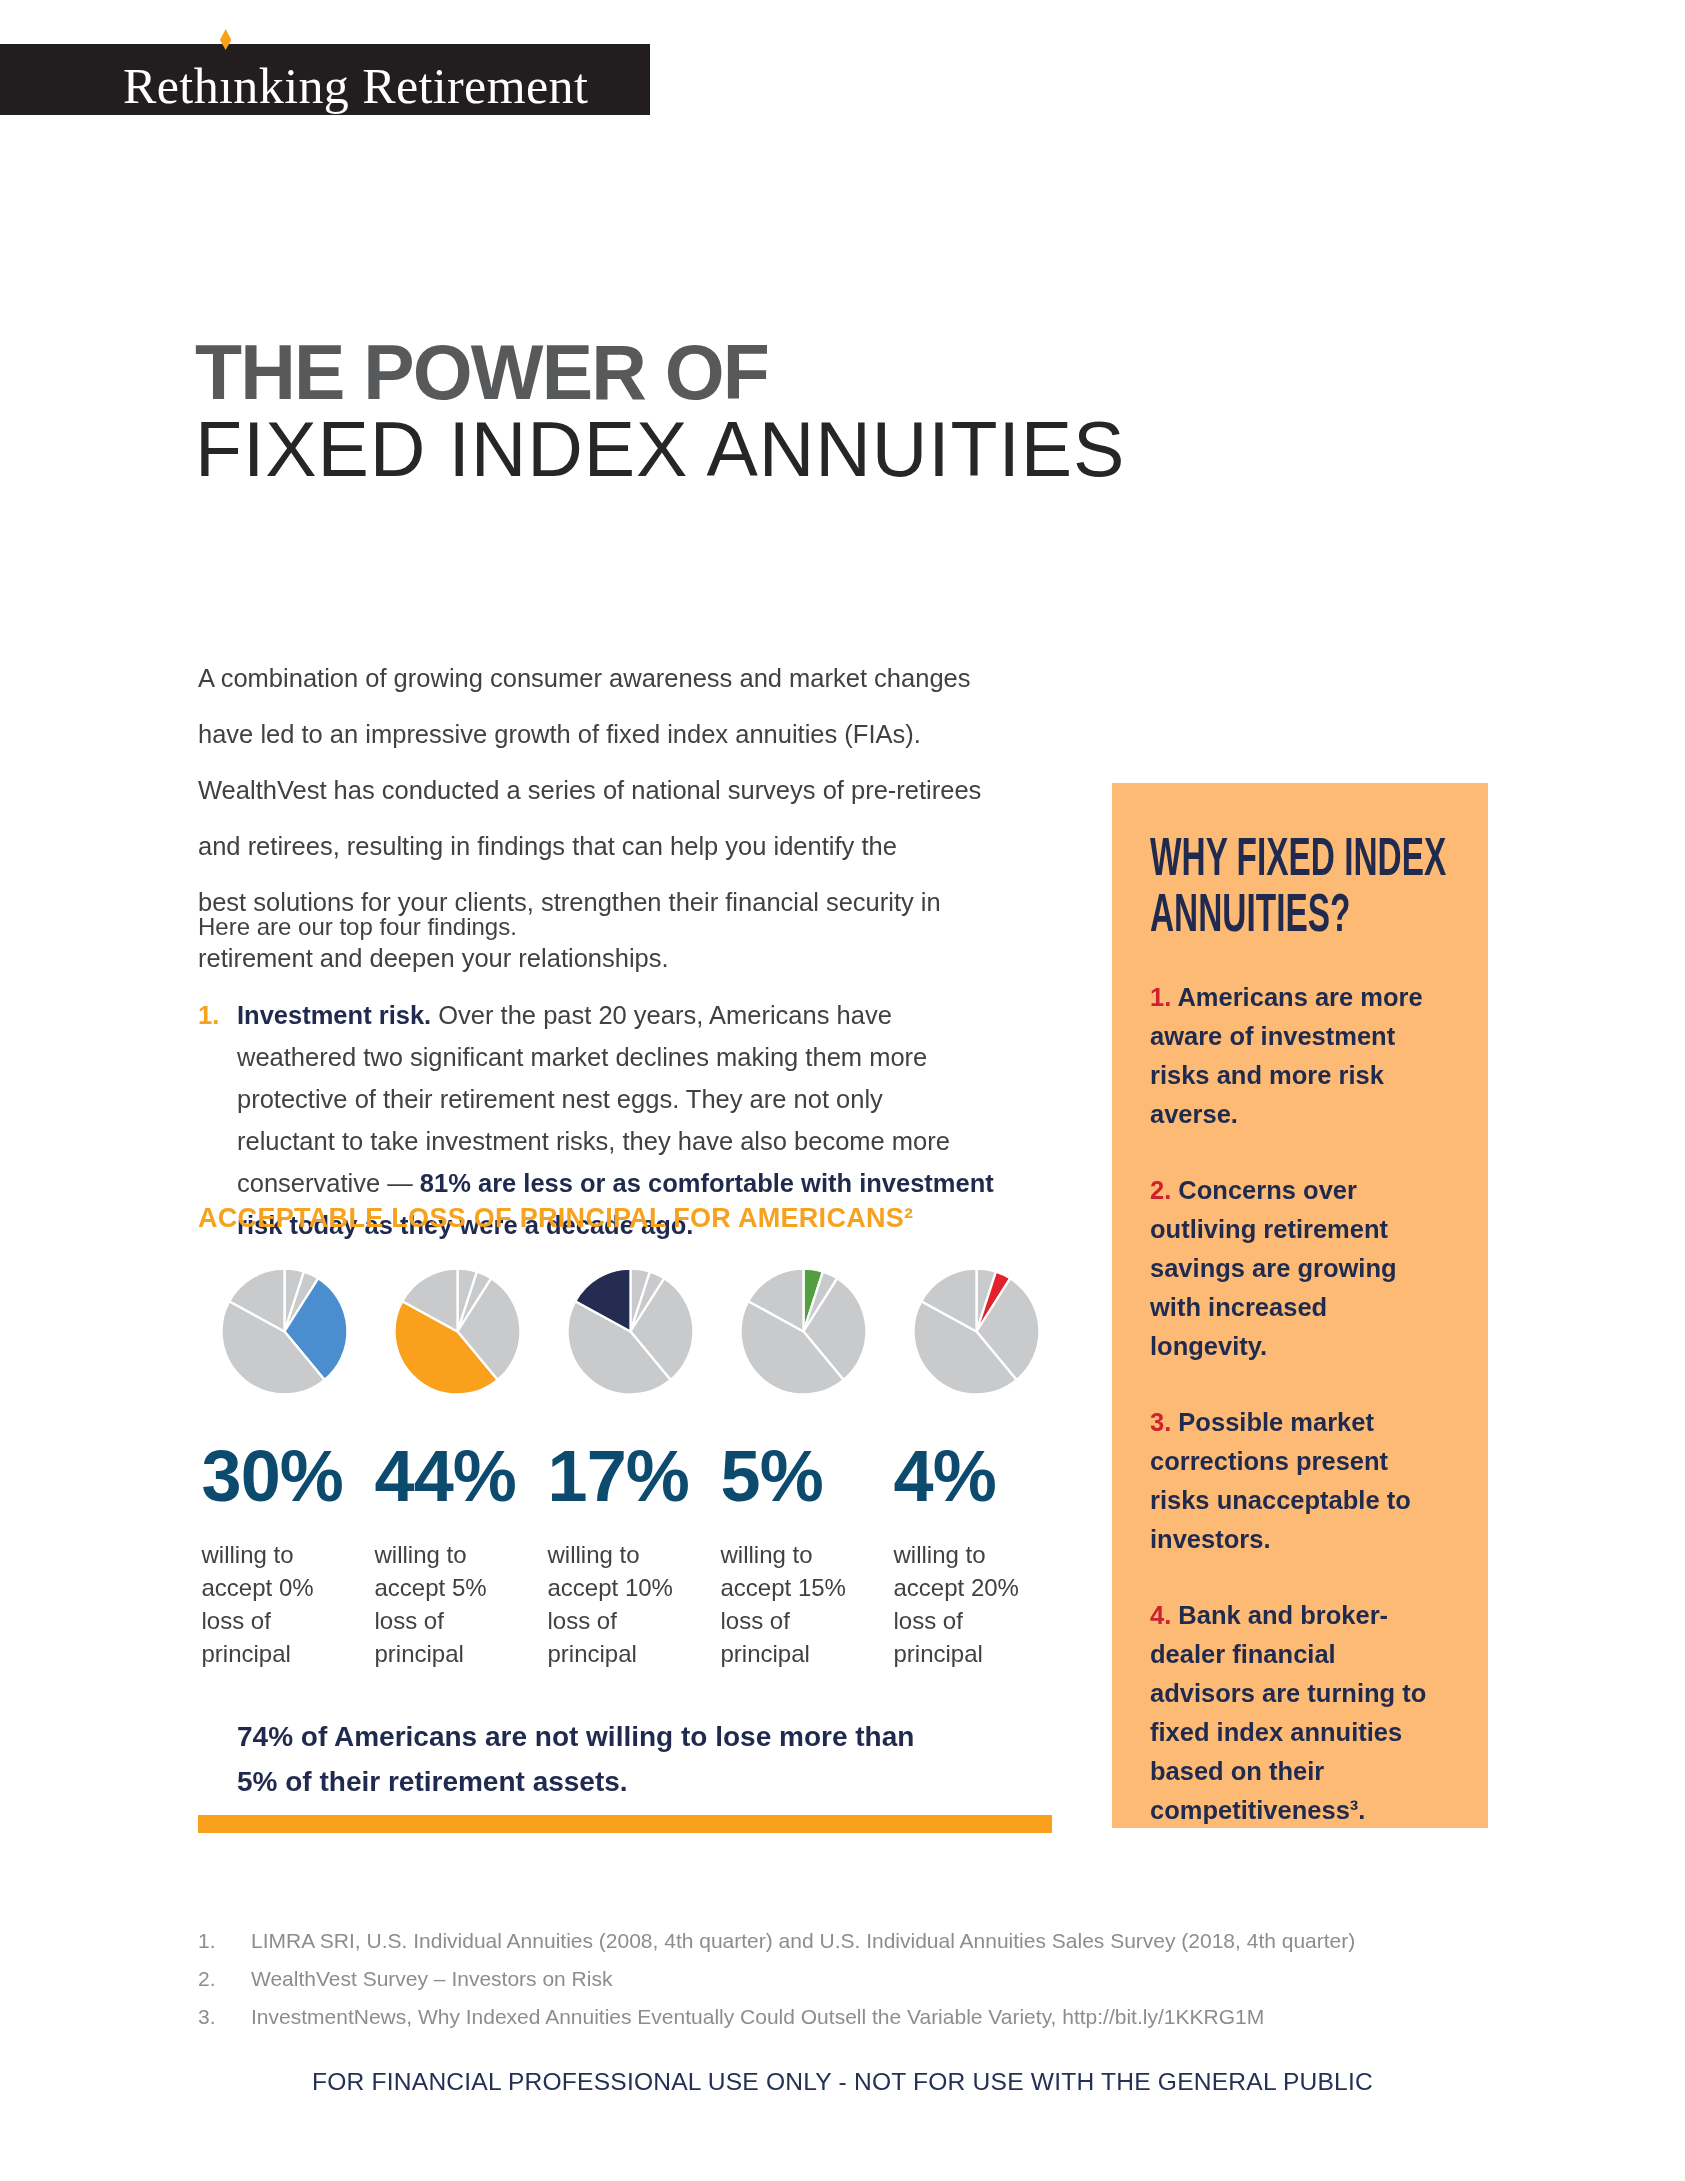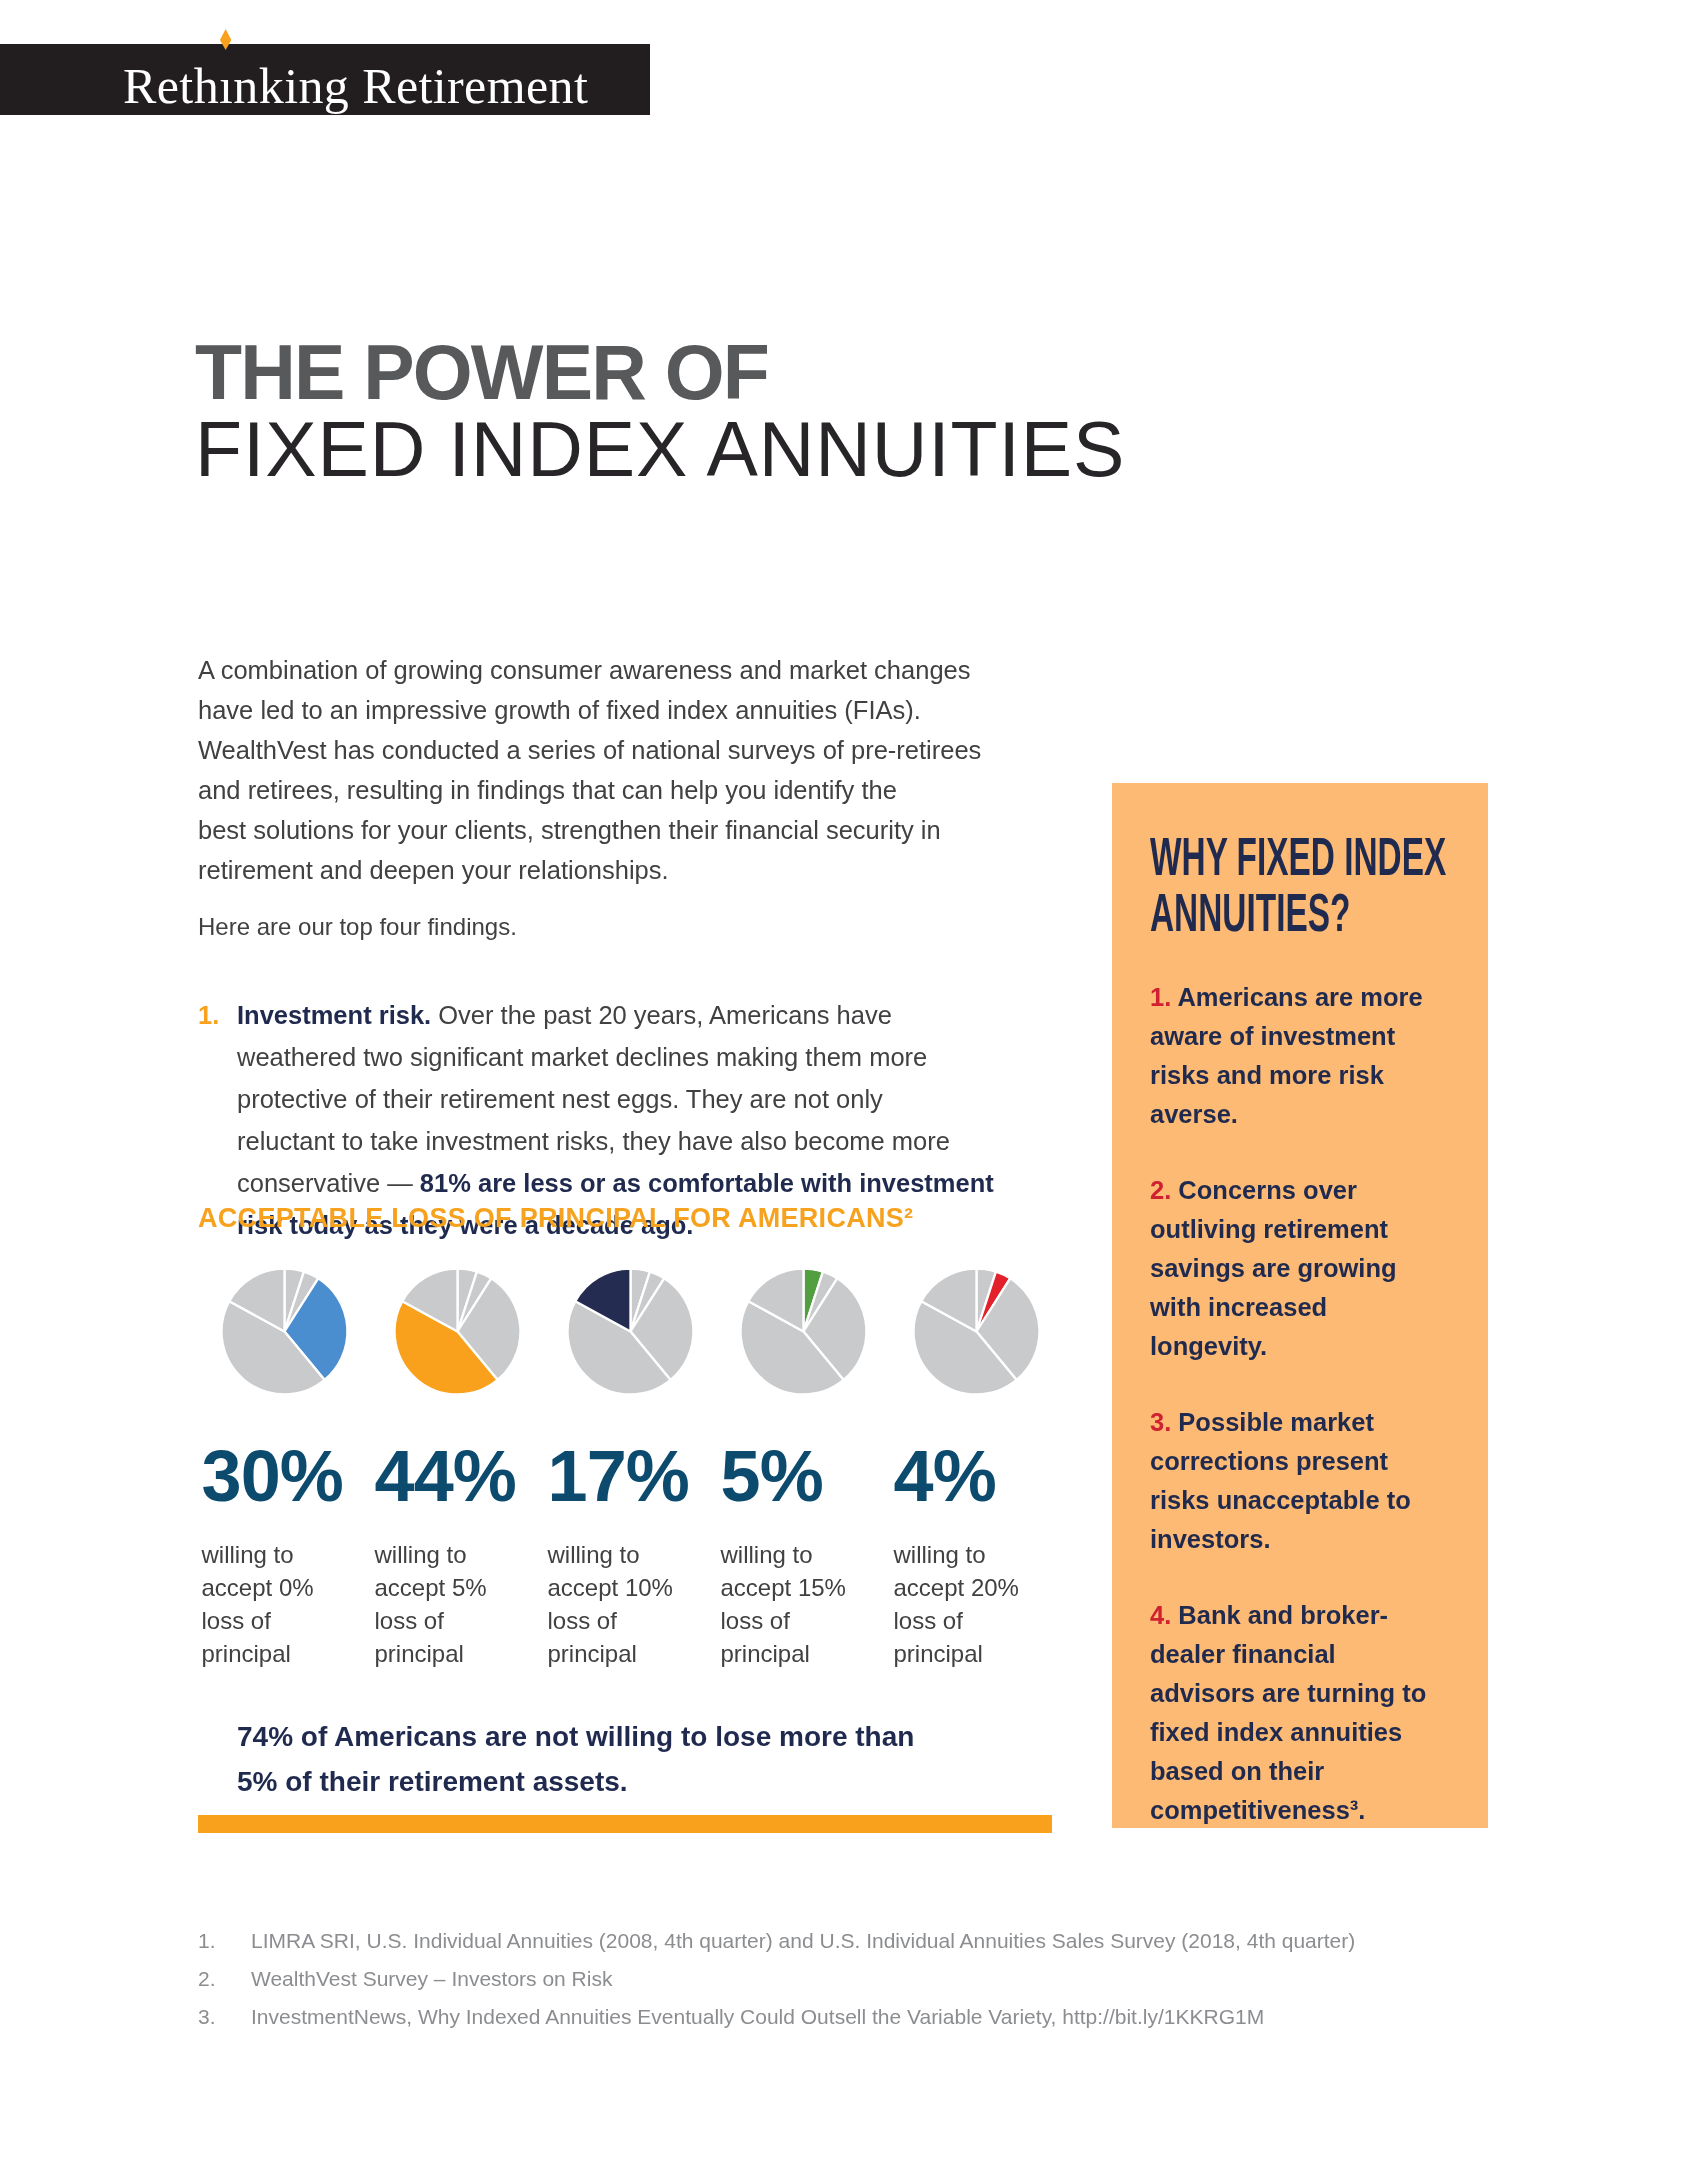--- a/index.html
+++ b/index.html
@@ -25,21 +25,21 @@
   }
   .title-line2{
     position:absolute;left:195px;top:409px;font-size:77px;font-weight:300;
     letter-spacing:0.9px;color:#272528;line-height:81px;
   }
   .subhead{
     position:absolute;left:198px;top:488px;font-family:"Liberation Serif",serif;
     font-weight:700;font-size:30px;line-height:40px;color:#4c86c5;white-space:pre-line;
   }
   
-  .intro{position:absolute;left:198px;top:650px;width:887px;font-size:25.5px;line-height:40px;white-space:pre-line;}
+  .intro{position:absolute;left:198px;top:650px;width:887px;font-size:25.5px;line-height:56px;white-space:pre-line;}
   .findings-lead{position:absolute;left:198px;top:913px;font-size:24px;}
   
   .finding1{position:absolute;left:198px;top:994px;width:869px;display:flex;font-size:25.5px;line-height:42px;}
   .fnum{width:39px;flex:0 0 39px;font-weight:700;color:#f9a11c;}
   .ftext{white-space:pre-line;}
   .flead,.femph{font-weight:700;color:#1f2a4e;}
   
   .chart-heading{position:absolute;left:198px;top:1203px;font-size:27px;font-weight:700;color:#f6a21f;letter-spacing:0.3px;}
   .pies-row{position:absolute;left:198px;top:1265px;width:865px;display:grid;grid-template-columns:repeat(5,1fr);}
   .pie-figure{min-width:0;}
@@ -211,15 +211,16 @@
     <div class="fn-row">
       <div class="fn-num">2.</div>
       <div class="fn-text">WealthVest Survey – Investors on Risk</div>
     </div>
     <div class="fn-row">
       <div class="fn-num">3.</div>
       <div class="fn-text">InvestmentNews, Why Indexed Annuities Eventually Could Outsell the Variable Variety, http://bit.ly/1KKRG1M</div>
     </div>
   </div>
 
+  <div class="footer">FOR FINANCIAL PROFESSIONAL USE ONLY - NOT FOR USE WITH THE GENERAL PUBLIC</div>
 
 </div>
 
 
 </body></html>

